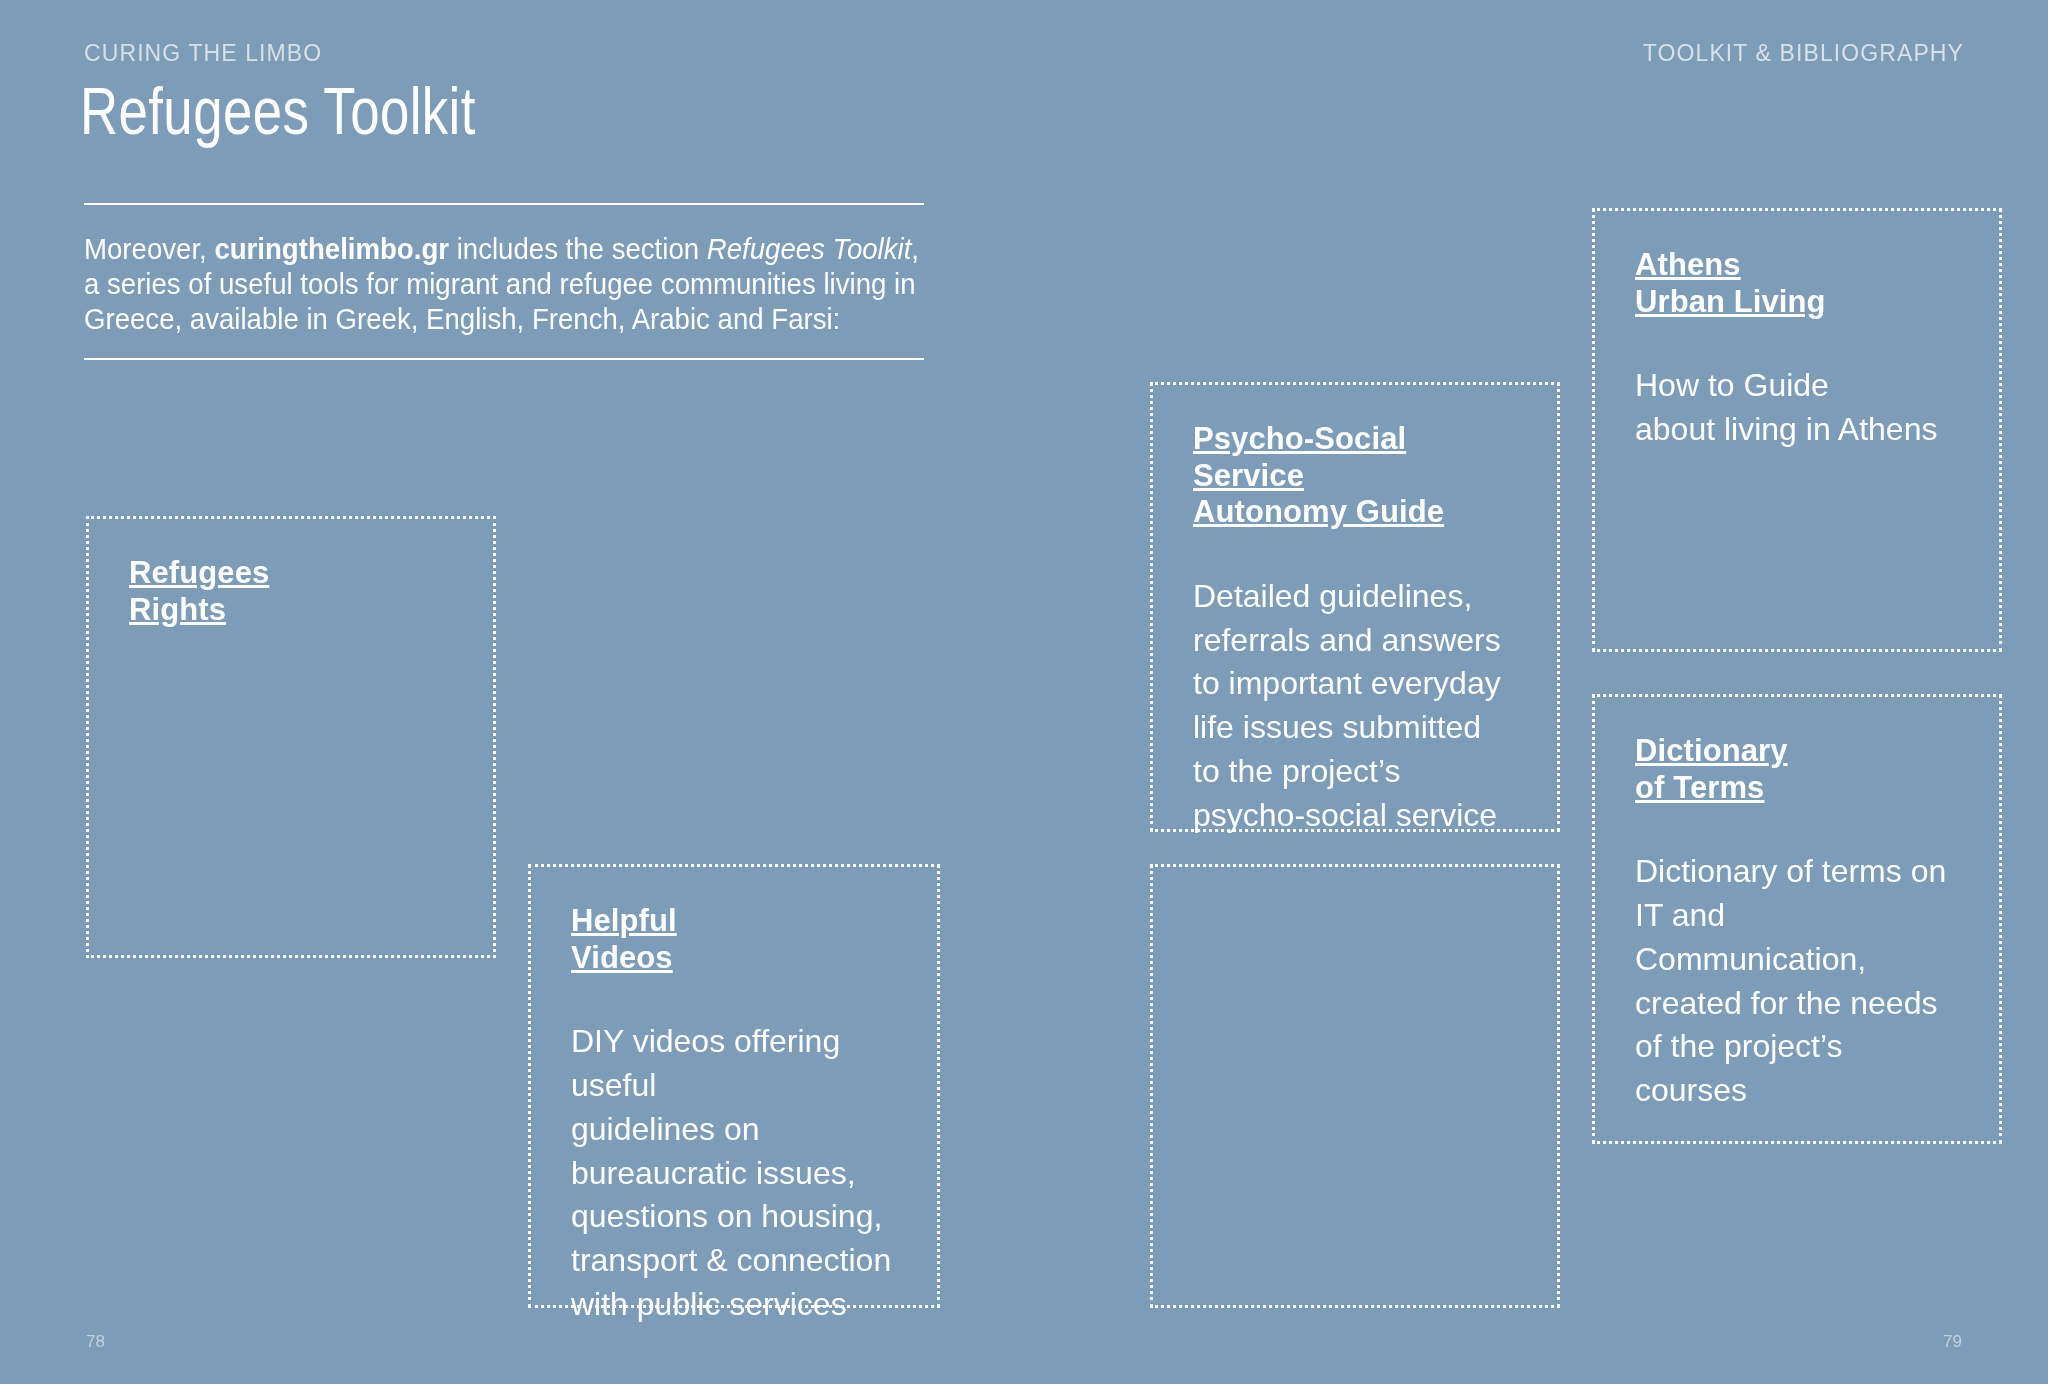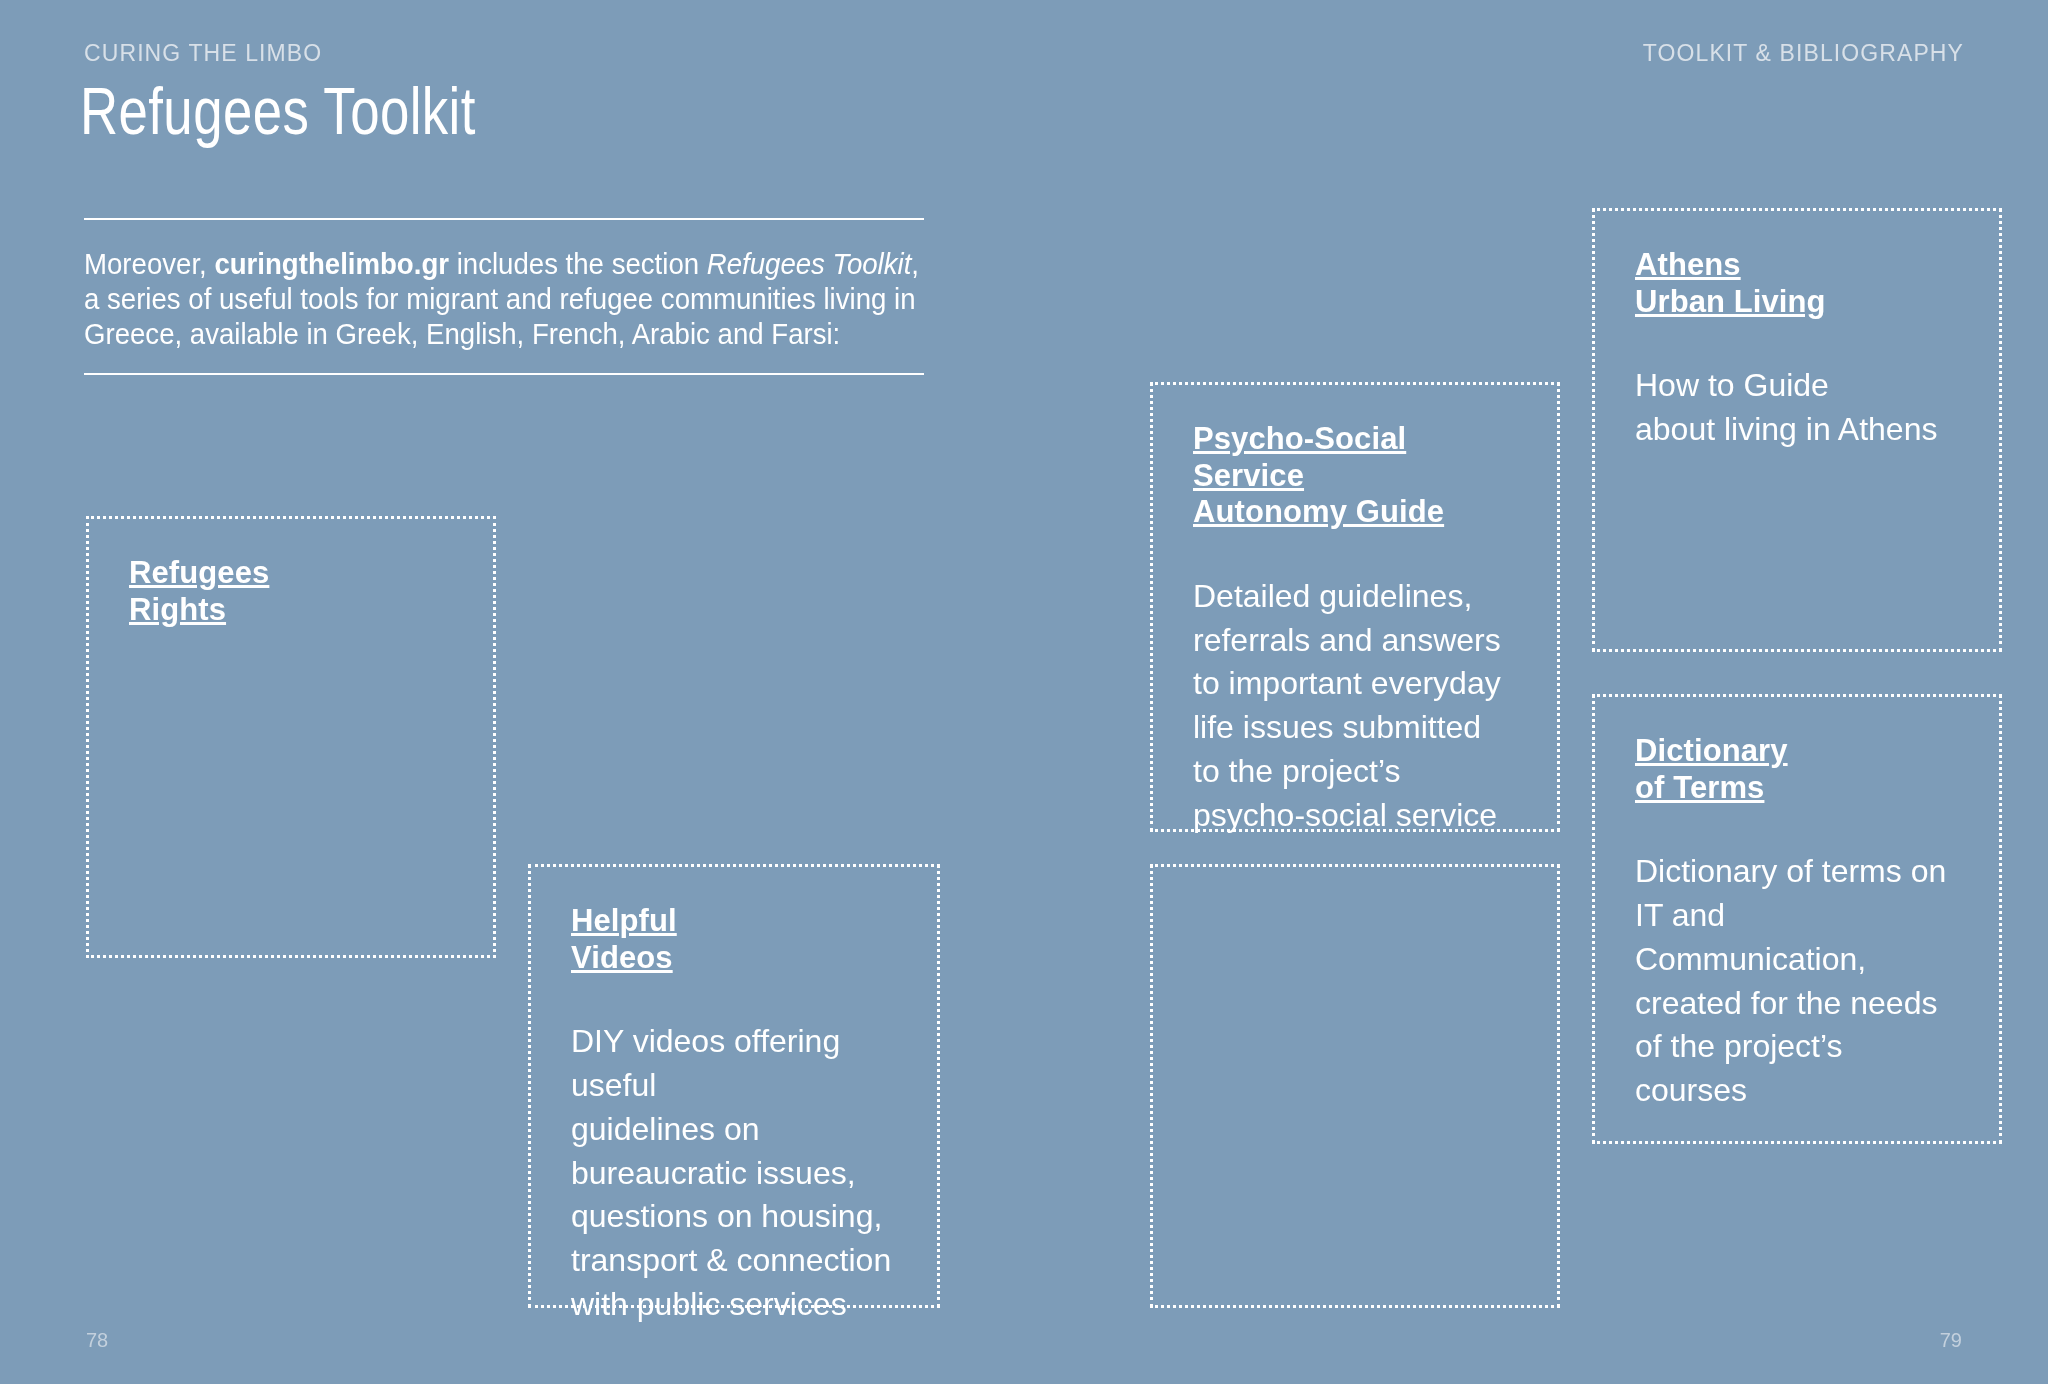--- a/index.html
+++ b/index.html
@@ -48,21 +48,21 @@
     transform: scaleX(0.80);
     transform-origin: left top;
     white-space: nowrap;
     letter-spacing: 0.5px;
   }
 
   
   .intro-wrap {
     position: absolute;
     left: 84px;
-    top: 218px;
+    top: 203px;
     width: 840px;
   }
   .rule {
     height: 2px;
     background: #ffffff;
     width: 100%;
   }
   .intro-text {
     padding: 26px 0 22px 0;
     font-size: 30px;
@@ -110,21 +110,21 @@
   
   #card-psycho-social     { left: 1150px; top: 382px; width: 410px;  height: 450px; }
   #card-employability     { left: 1150px; top: 864px; width: 410px;  height: 444px; }
   #card-athens-urban      { left: 1592px; top: 208px; width: 410px;  height: 444px; }
   #card-dictionary        { left: 1592px; top: 694px; width: 410px;  height: 450px; }
 
   
   .folio {
     position: absolute;
     bottom: 32px;
-    font-size: 20px;
+    font-size: 17px;
     color: #c3d0dd;
     font-family: "Liberation Sans Narrow", "Liberation Sans", sans-serif;
     font-stretch: condensed;
   }
   .folio-left  { left: 86px; }
   .folio-right { right: 86px; }
 </style>
 </head>
 <body>
 

